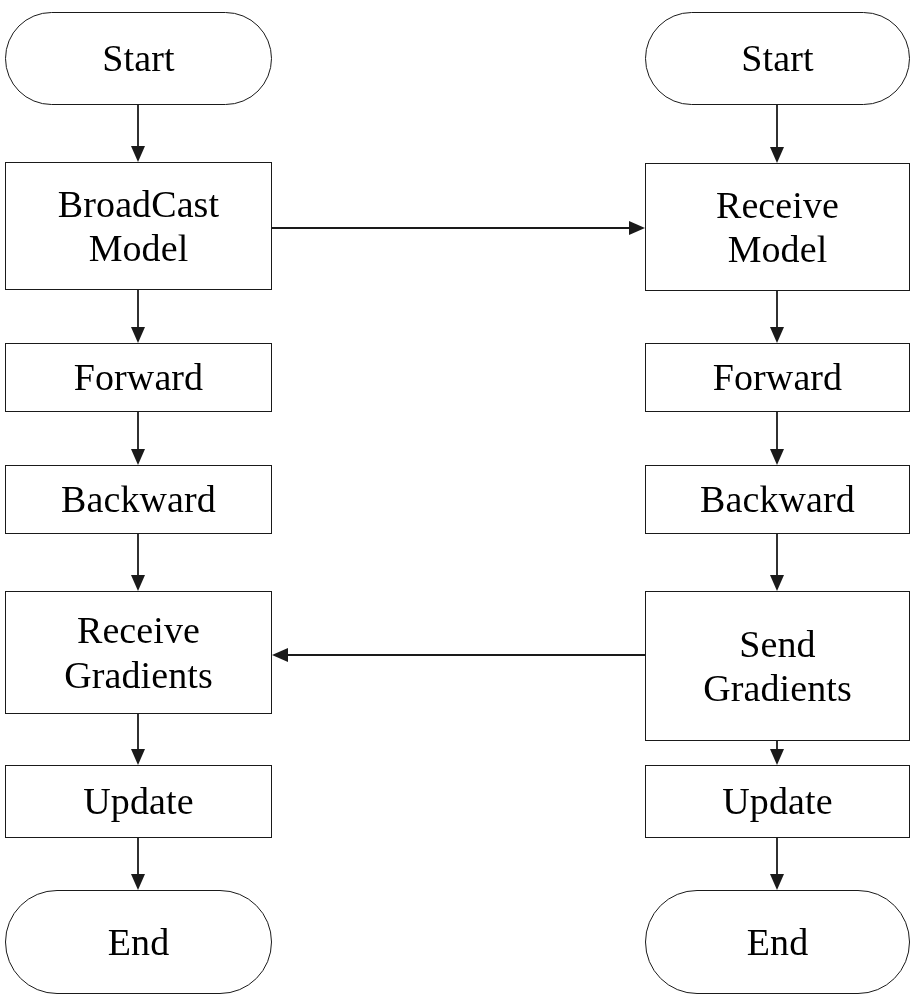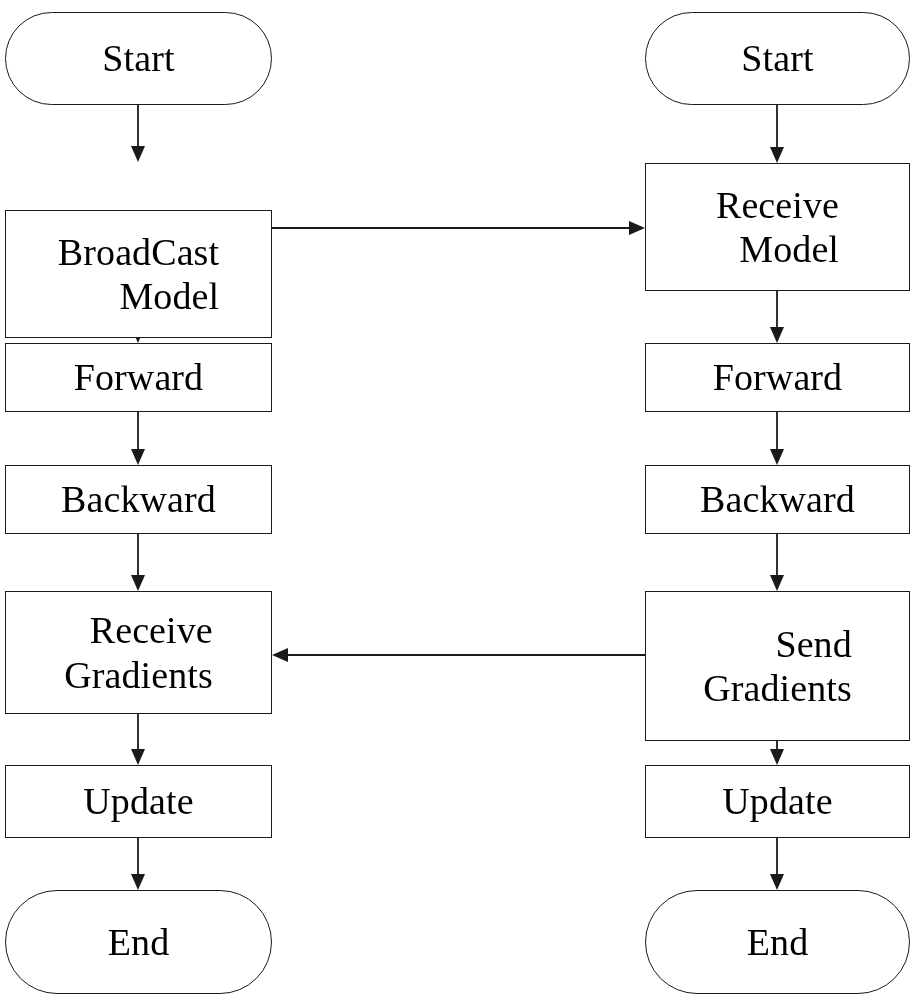--- a/index.html
+++ b/index.html
@@ -17,21 +17,21 @@
     overflow: hidden;
   }
   .node {
     position: absolute;
     box-sizing: border-box;
     background: #ffffff;
     border: 1.4px solid #1a1a1a;
     display: flex;
     align-items: center;
     justify-content: center;
-    text-align: right;
+    text-align: center;
     color: #000000;
     line-height: 1.16;
     letter-spacing: 0.1px;
   }
   .node.terminal {
     border-radius: 999px;
     border-width: 1.3px;
   }
   .node.process {
     border-radius: 0;
@@ -111,21 +111,21 @@
         <g>
           <line x1="645" y1="655" x2="288" y2="655" stroke="#1a1a1a" stroke-width="1.8"></line>
           <polygon points="288,648 288,662 272,655" fill="#1a1a1a"></polygon>
         </g>
       </g>
   </svg>
   <div id="nodes">
       <div class="node terminal" style="left: 5px; top: 12px; width: 267px; height: 93px; border-color: rgb(26, 26, 26); color: rgb(0, 0, 0);">
         <span class="node-label" style="font-size: 38px;">Start</span>
       </div>
-      <div class="node process" style="left: 5px; top: 162px; width: 267px; height: 128px; border-color: rgb(26, 26, 26); color: rgb(0, 0, 0); margin-top: 48px;">
+      <div class="node process" style="left: 5px; top: 162px; width: 267px; height: 128px; border-color: rgb(26, 26, 26); color: rgb(0, 0, 0);">
         <span class="node-label" style="font-size: 38px;">BroadCast
 Model</span>
       </div>
       <div class="node process" style="left: 5px; top: 343px; width: 267px; height: 69px; border-color: rgb(26, 26, 26); color: rgb(0, 0, 0);">
         <span class="node-label" style="font-size: 38px;">Forward</span>
       </div>
       <div class="node process" style="left: 5px; top: 465px; width: 267px; height: 69px; border-color: rgb(26, 26, 26); color: rgb(0, 0, 0);">
         <span class="node-label" style="font-size: 38px;">Backward</span>
       </div>
       <div class="node process" style="left: 5px; top: 591px; width: 267px; height: 123px; border-color: rgb(26, 26, 26); color: rgb(0, 0, 0);">

